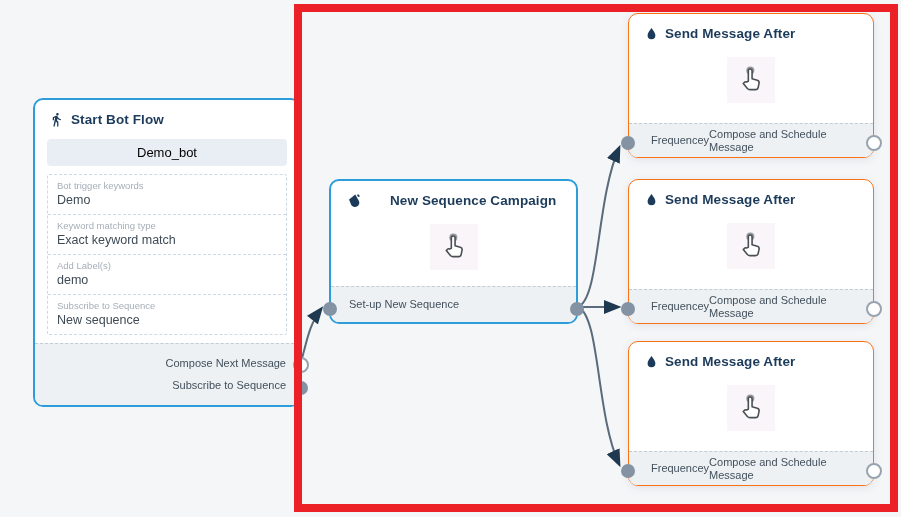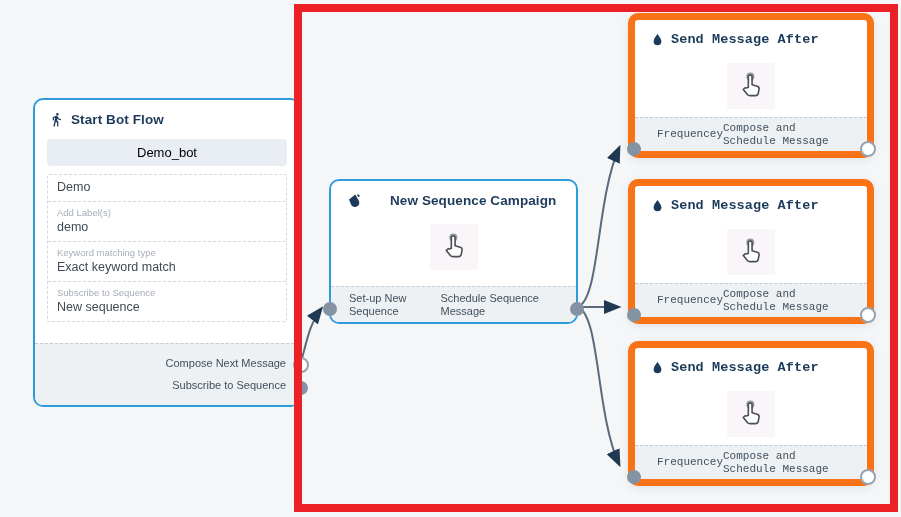--- a/index.html
+++ b/index.html
@@ -7,21 +7,21 @@
   #canvas {
     position: relative; width: 901px; height: 517px;
     background: #f5f6f8; overflow: hidden;
   }
   svg.overlay { position: absolute; left: 0; top: 0; z-index: 1; pointer-events: none; }
 
   .node {
     position: absolute; background: #ffffff; border-radius: 10px; z-index: 2;
   }
   .node.blue-border { border: 2px solid #2d9cdb; }
-  .node.shadowed { box-shadow: 0 2px 8px rgba(40,60,80,0.10); border: 7px solid #f97316; font-family: Liberation Mono, monospace; }
+  .node.shadowed { box-shadow: 0 2px 8px rgba(40,60,80,0.10); border: 1px solid #f97316; }
 
   .node-header {
     display: flex; align-items: center; gap: 7px; padding: 12px 14px 6px 14px;
   }
   .node-title {
     color: #1c3b5a; font-weight: bold; font-size: 13.5px; letter-spacing: .1px;
   }
   .hicon { flex: 0 0 auto; display: inline-flex; }
 
   
@@ -101,29 +101,30 @@
       <span class="hicon">
         <svg width="15" height="15" viewBox="0 0 24 24" fill="#1c3b5a">
             <path d="M13.5 5.5c1.1 0 2-.9 2-2s-.9-2-2-2-2 .9-2 2 .9 2 2 2zM9.8 8.9L7 23h2.1l1.8-8 2.1 2v6h2v-7.5l-2.1-2 .6-3C14.8 12 16.8 13 19 13v-2c-1.9 0-3.5-1-4.3-2.4l-1-1.6c-.4-.6-1-1-1.7-1-.3 0-.5.1-.8.1L6 8.3V13h2V9.6l1.8-.7"></path>
           </svg>
       </span>
       <span class="node-title">Start Bot Flow</span>
     </div>
     <button class="bot-button">Demo_bot</button>
     <div class="fields">
       <div class="field">
+        <div class="field-label">Bot trigger keywords</div>
         <div class="field-value">Demo</div>
+      </div>
+      <div class="field">
+        <div class="field-label">Keyword matching type</div>
+        <div class="field-value">Exact keyword match</div>
       </div>
       <div class="field">
         <div class="field-label">Add Label(s)</div>
         <div class="field-value">demo</div>
-      </div>
-      <div class="field">
-        <div class="field-label">Keyword matching type</div>
-        <div class="field-value">Exact keyword match</div>
       </div>
       <div class="field">
         <div class="field-label">Subscribe to Sequence</div>
         <div class="field-value">New sequence</div>
       </div>
     </div>
     <div class="start-footer">
       <span class="port-label">Compose Next Message</span>
       <span class="port-label">Subscribe to Sequence</span>
     </div>
@@ -144,21 +145,20 @@
     <div class="hand-box">
       <span>
         <svg width="32" height="32" viewBox="0 0 24 24">
           <circle cx="11.5" cy="6.4" r="3" fill="#8a8f94" opacity="0.9"></circle>
           <path d="M10 14.5 V6.6 a1.4 1.4 0 0 1 2.8 0 v6 l3.9 1.1 a1.9 1.9 0 0 1 1.35 2.2 l-.65 3.1 a2.1 2.1 0 0 1 -2.05 1.7 h-4.1 a2.6 2.6 0 0 1 -1.95 -.9 l-3.1 -3.6 .9 -.95 a1.35 1.35 0 0 1 1.55 -.3 z" fill="#ffffff" stroke="#4a4f54" stroke-width="1.2" stroke-linejoin="round"></path>
         </svg>
       </span>
     </div>
     <div class="node-footer campaign-footer">
       <span class="port-label">Set-up New Sequence</span>
-      <span class="port-label">Schedule Sequence Message</span>
     </div>
     <span class="dot" style="left:-8px;  top:121px;"></span>
     <span class="dot" style="right:-8px; top:121px;"></span>
   </div>
 
   <div class="node shadowed" style="left:628px; top:13px; width:246px; height:145px;">
     <div class="node-header" style="padding-left:16px;">
       <span class="hicon">
         <svg width="13" height="15" viewBox="0 0 16 16" fill="#1c3b5a">
             <path d="M8 1.2 C8 1.2 3.2 7 3.2 10.2 a4.8 4.8 0 0 0 9.6 0 C12.8 7 8 1.2 8 1.2z"></path>

